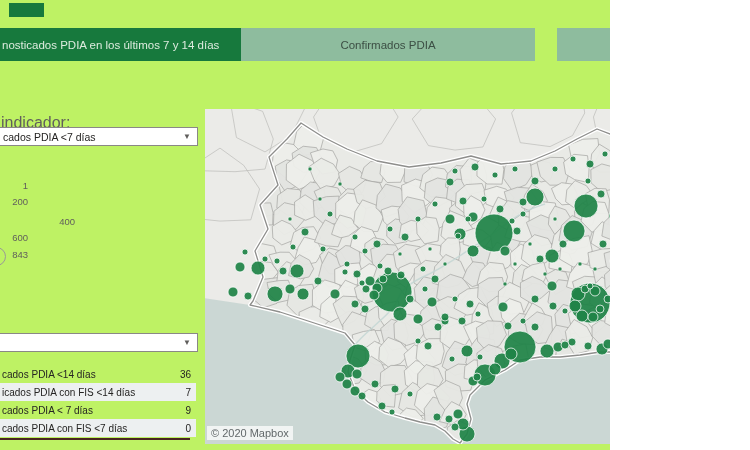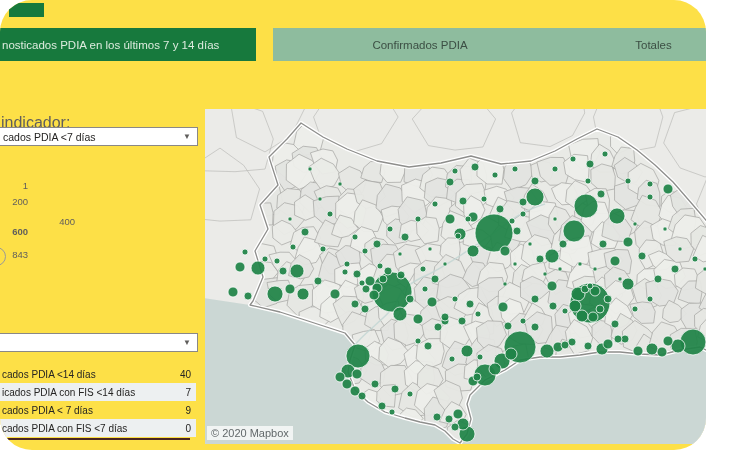--- a/index.html
+++ b/index.html
@@ -1,17 +1,17 @@
 <!DOCTYPE html>
 <html><head>
 <meta charset="utf-8">
 <style>
   html,body{margin:0;padding:0;background:#fff;}
-  .page{position:relative;width:706px;height:450px;overflow:hidden;
-        font-family:"Liberation Sans",sans-serif;background:#fde047;border-radius:32px;}
+  .page{position:relative;width:610px;height:450px;overflow:hidden;
+        font-family:"Liberation Sans",sans-serif;background:#bef264;}
   .logo-frag{position:absolute;left:9px;top:3px;width:35px;height:14px;background:#17793d;}
   .tab{position:absolute;top:28px;height:33px;display:flex;align-items:center;
        font-size:11.5px;box-sizing:border-box;cursor:pointer;}
   .tab.active{background:#17793d;color:#ddebde;padding-left:2px;justify-content:flex-start;}
   .tab.inactive{background:#8ebc9e;color:#3c4f44;justify-content:center;}
   .header-bar{position:absolute;left:0;top:84px;width:750px;height:22px;background:#0e7f3f;
        color:#ffffff;font-size:12px;font-weight:bold;display:flex;align-items:center;overflow:hidden;}
   .field-label{position:absolute;left:1px;font-size:16px;color:#605e5c;white-space:nowrap;}
   .dropdown{position:absolute;left:-8px;width:206px;height:19px;border:1px solid #8a8886;background:#fff;
        display:flex;align-items:center;box-sizing:border-box;cursor:pointer;}
@@ -31,50 +31,50 @@
   .attribution span{background:rgba(255,255,255,.72);padding:1px 4px;cursor:pointer;}
 </style>
 </head>
 <body>
 
 <div class="page">
 
   <div class="logo-frag"></div>
 
   <div class="tab active" style="left:0;width:256px;">nosticados PDIA en los últimos 7 y 14 días</div>
-  <div class="tab inactive" style="left:273px;width:294px;">Confirmados PDIA</div>
+  <div class="tab inactive" style="left:241px;width:294px;">Confirmados PDIA</div>
   <div class="tab inactive" style="left:557px;width:193px;">Totales</div>
 
 
   <div class="field-label" style="top:114px;">indicador:</div>
 
   <div class="dropdown" style="top:127px;">
     <span class="dd-text">cados PDIA &lt;7 días</span>
     <span class="dd-arrow">▼</span>
   </div>
 
   <div>
     <div class="legend-val" style="top:180px;">1</div>
     <div class="legend-val" style="top:196px;">200</div>
     <div class="legend-val" style="top:216px;margin-left:47px;">400</div>
-    <div class="legend-val" style="top:226px;font-weight:bold;">600</div>
+    <div class="legend-val" style="top:232px;">600</div>
     <div class="legend-val" style="top:249px;">843</div>
     <div class="legend-arc"></div>
   </div>
 
 
   <div class="dropdown" style="top:333px;">
     <span class="dd-text"></span>
     <span class="dd-arrow">▼</span>
   </div>
 
   <div>
     <div class="trow" style="top:365px;">
       <span class="tl">cados PDIA &lt;14 días</span>
-      <span class="tv">40</span>
+      <span class="tv">36</span>
     </div>
     <div class="trow alt" style="top:383px;">
       <span class="tl">icados PDIA con FIS &lt;14 días</span>
       <span class="tv">7</span>
     </div>
     <div class="trow" style="top:401px;">
       <span class="tl">cados PDIA &lt; 7 días</span>
       <span class="tv">9</span>
     </div>
     <div class="trow alt" style="top:419px;">

